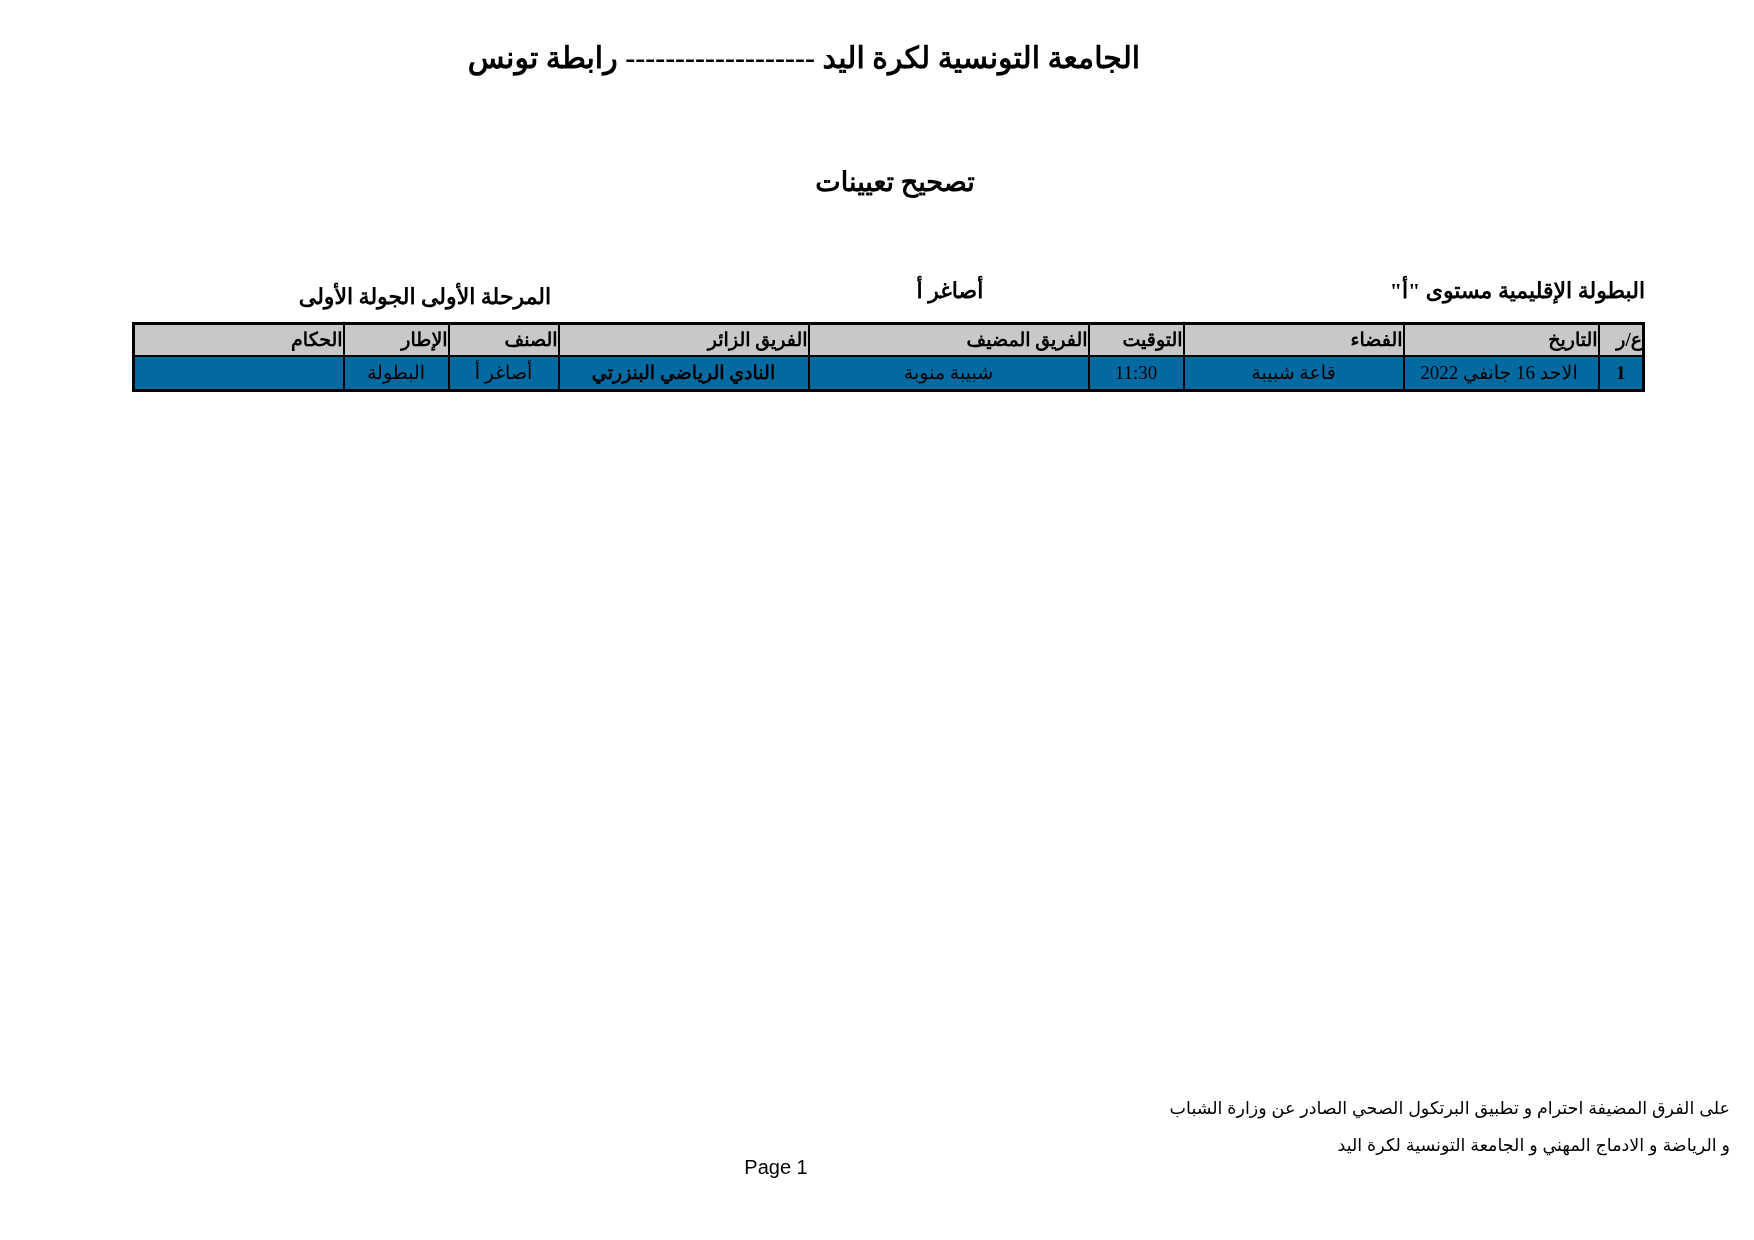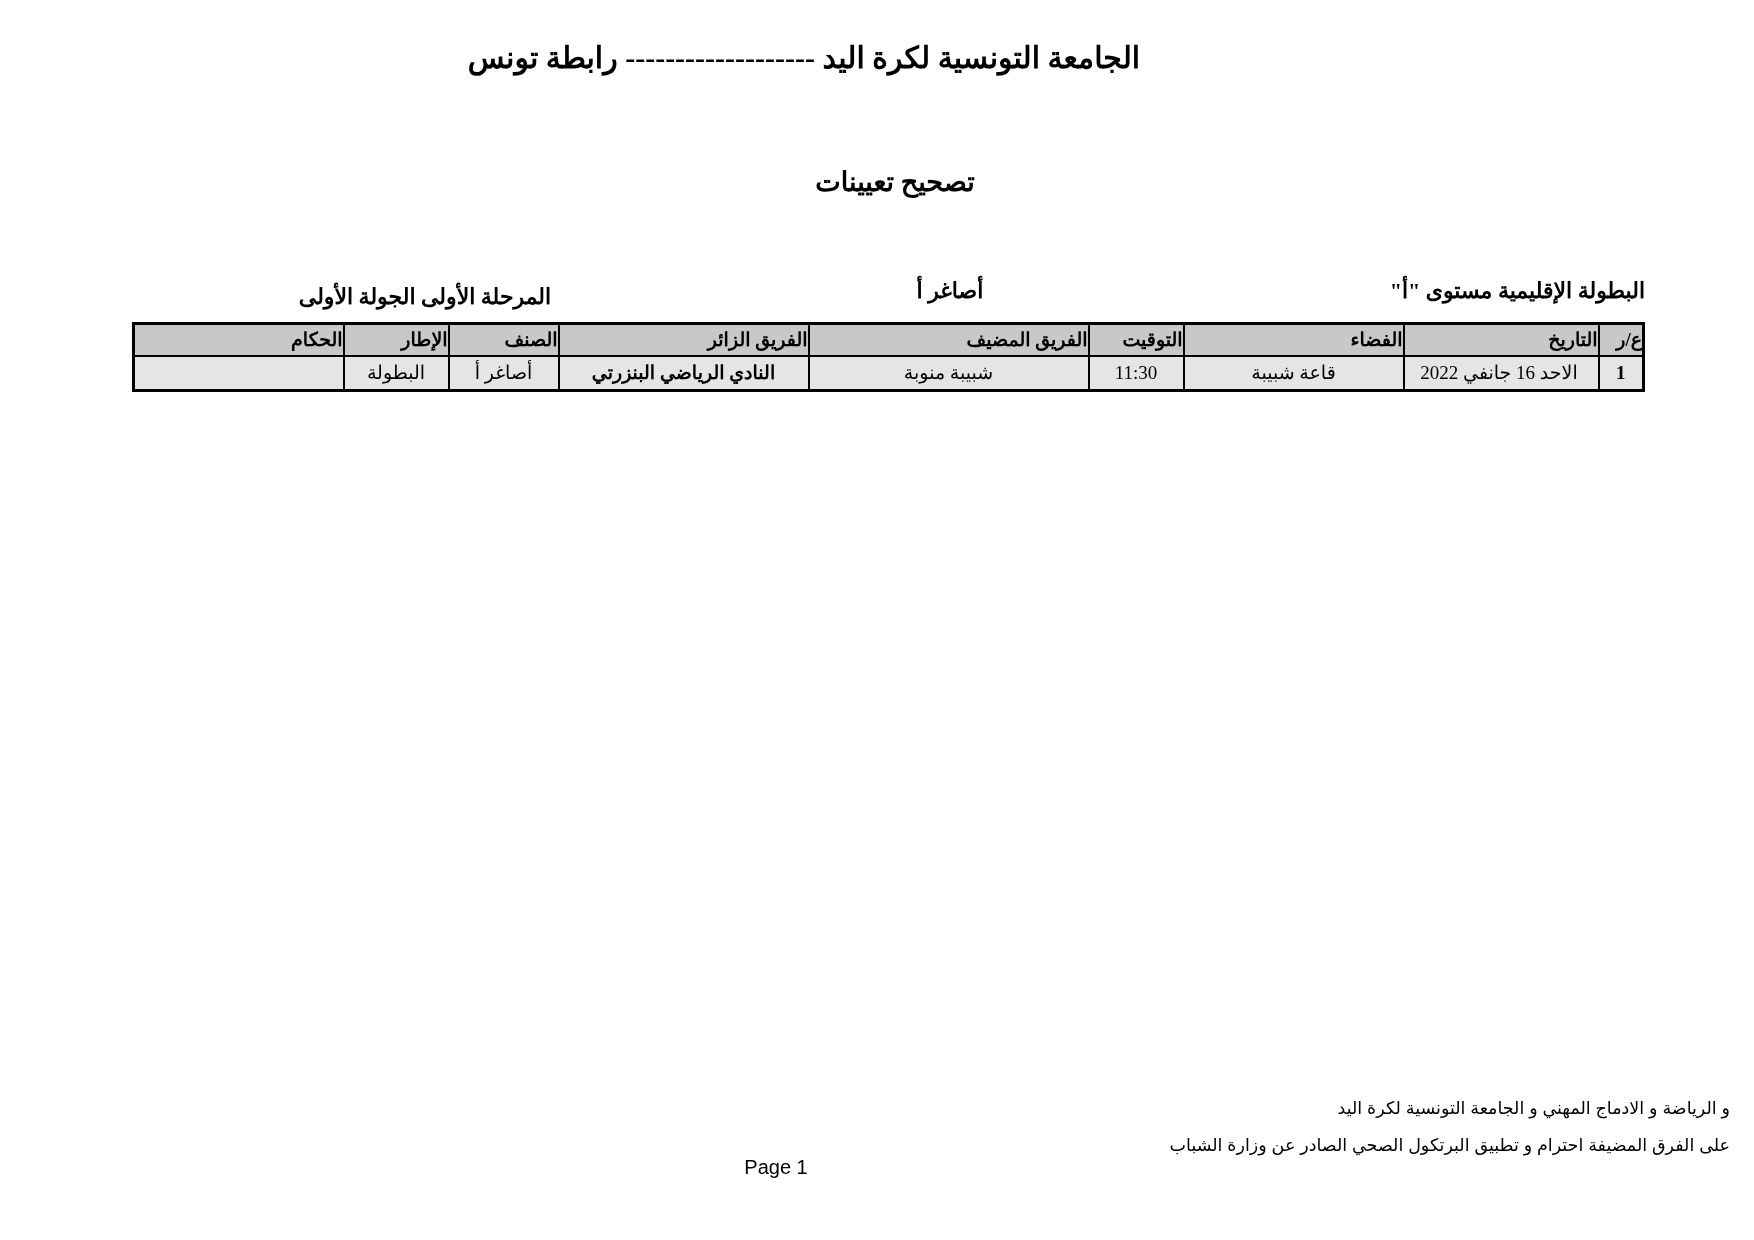--- a/index.html
+++ b/index.html
@@ -79,21 +79,21 @@
     background:var(--header_bg);
     height:32px;
     font-size:19px;
     font-weight:bold;
     text-align:right;
   }
   table.assign td{
     height:35px;
     font-size:19px;
     text-align:center;
-    background:#e5e5e5;
+    background:#0369a1;
   }
   td.cell-num{font-weight:bold;font-size:20px;}
   td.cell-date{text-align:right;padding-right:4px;font-size:20px;}
   td.cell-time{font-size:23px;}
   td.cell-visitor{font-weight:bold;margin-top:16px;}
   .footer-note{
     position:absolute;
     top:1090px;
     right:24px;
     text-align:right;
@@ -159,19 +159,19 @@
         <td>شبيبة منوبة</td>
         <td class="cell-visitor">النادي الرياضي البنزرتي</td>
         <td>أصاغر أ</td>
         <td>البطولة</td>
         <td></td>
       </tr>
     </tbody>
   </table>
 
   <div class="footer-note">
+    <div>على الفرق المضيفة احترام و تطبيق البرتكول الصحي الصادر عن وزارة الشباب</div>
     <div>و الرياضة و الادماج المهني و الجامعة التونسية لكرة اليد</div>
-    <div>على الفرق المضيفة احترام و تطبيق البرتكول الصحي الصادر عن وزارة الشباب</div>
   </div>
 
   <div class="page-number">Page 1</div>
 
 </div>
 
 </body></html>

